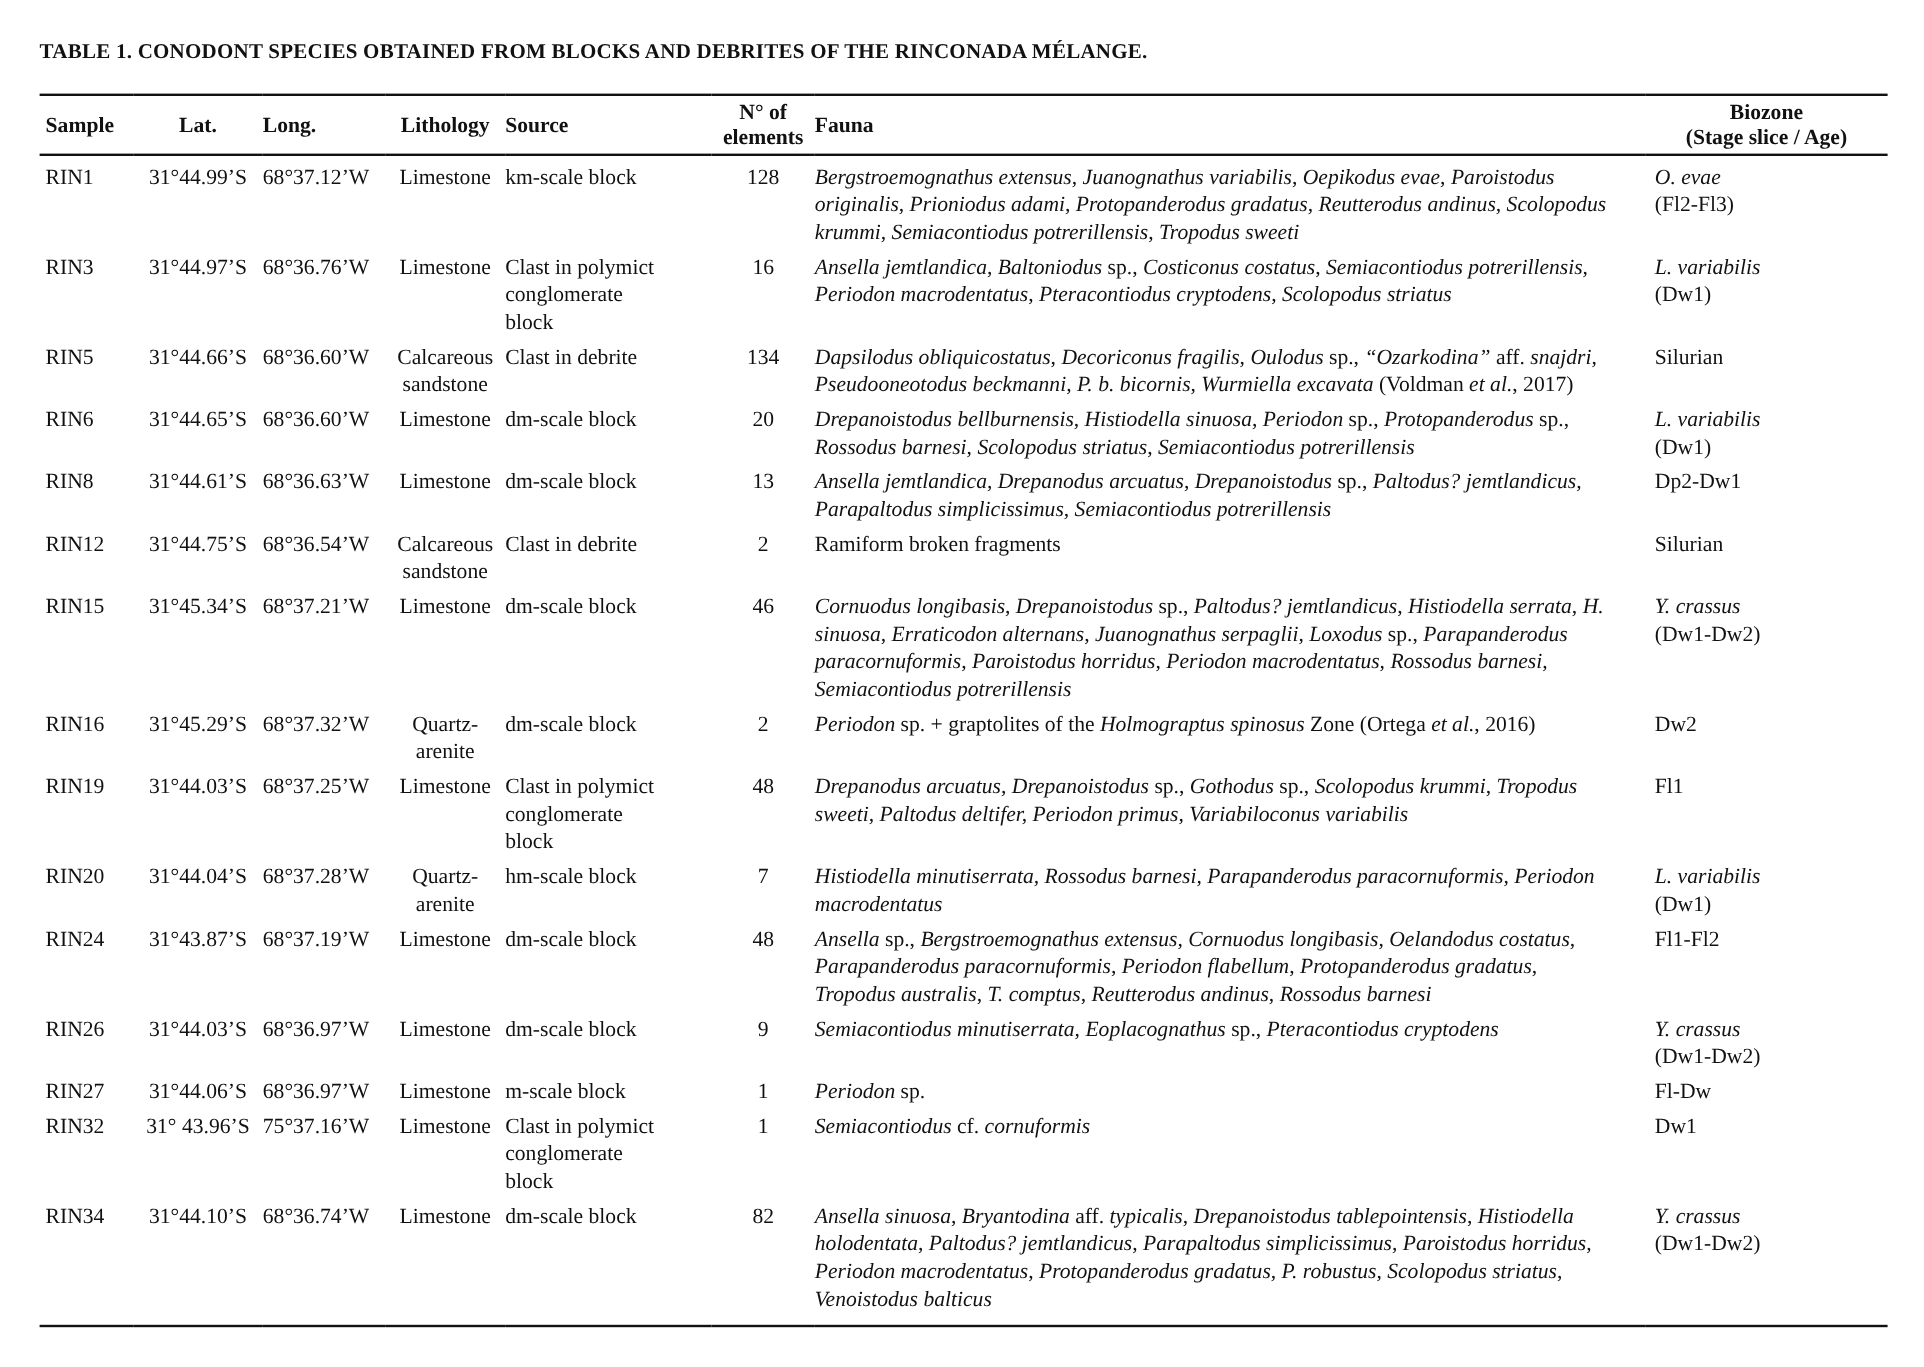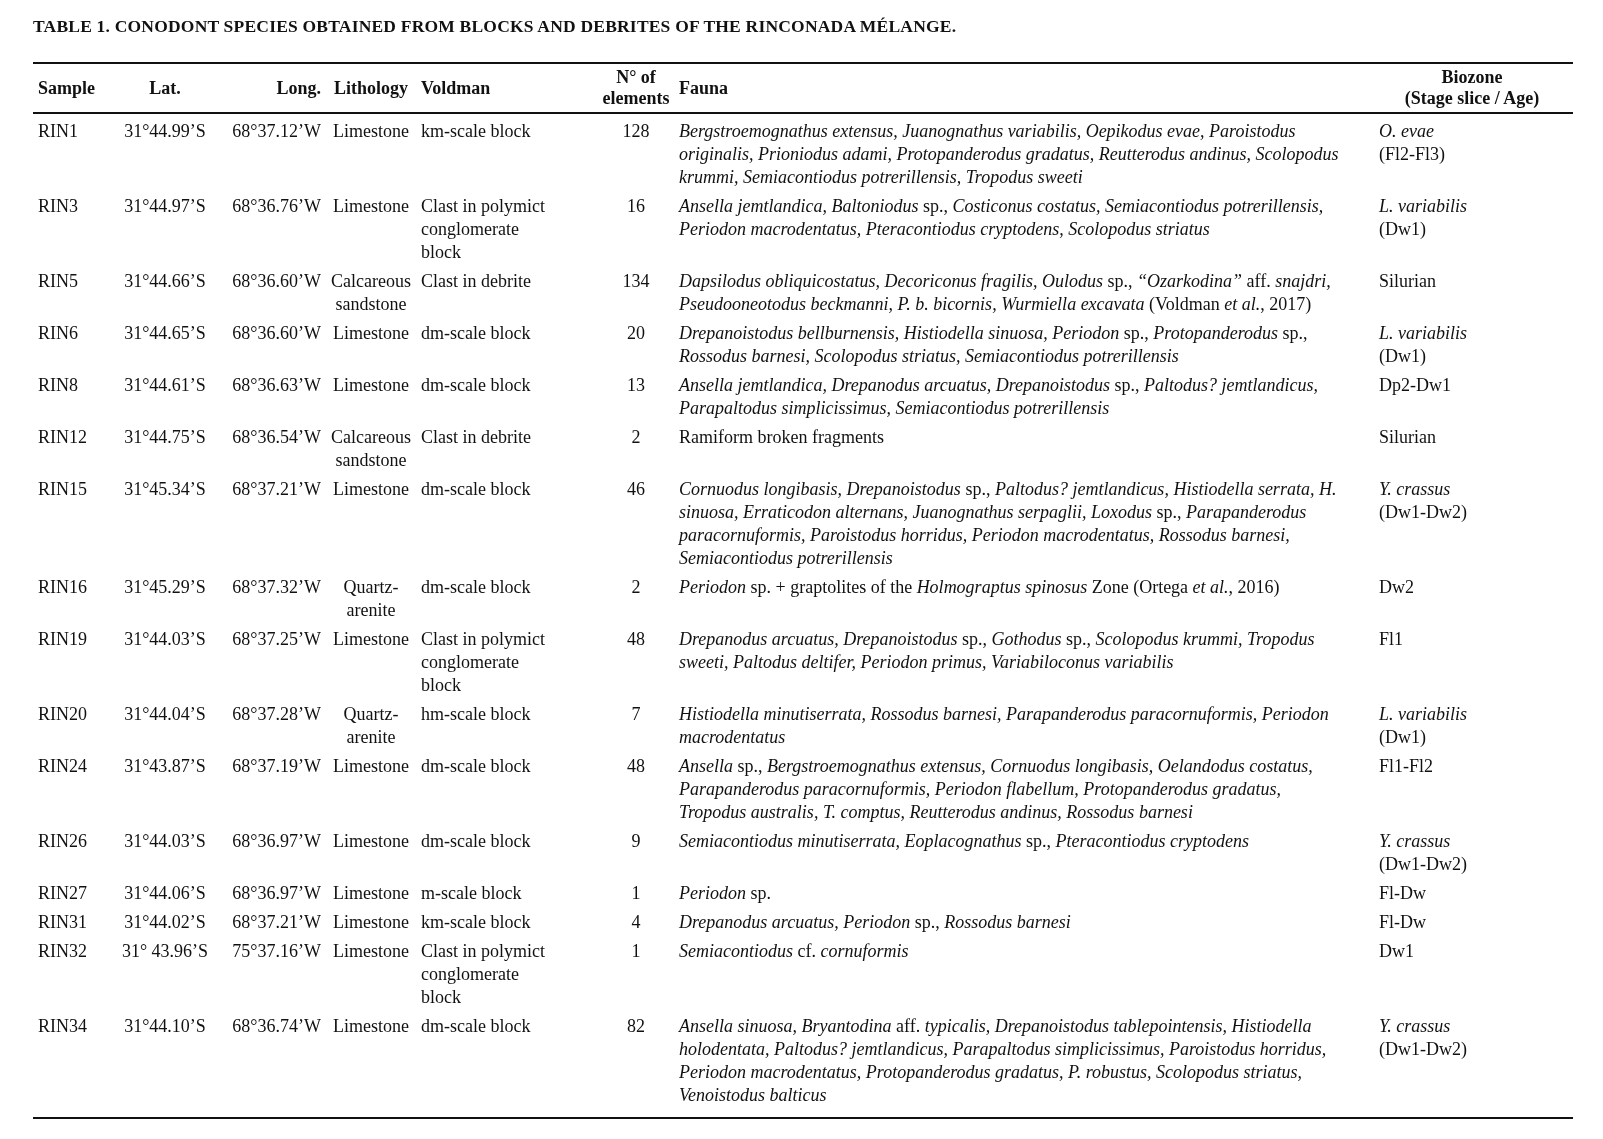--- a/index.html
+++ b/index.html
@@ -10,21 +10,21 @@
     height: 1139px;
     overflow: hidden;
     font-family: "Liberation Serif", "DejaVu Serif", serif;
     color: #111111;
   }
   .page { position: relative; width: 1603px; height: 1139px; }
   .title {
     font-size: 17.5px;
     font-weight: bold;
     letter-spacing: 0.2px;
-    margin: 16px 0 0 33px;
+    margin: 32px 0 0 33px;
   }
   table.tbl {
     border-collapse: collapse;
     table-layout: fixed;
     width: 1540px;
     margin: 25px 0 0 33px;
     border-top: 2px solid #111;
     border-bottom: 2px solid #111;
     font-size: 18px;
     line-height: 23px;
@@ -46,21 +46,21 @@
     text-align: center;
   }
   td {
     vertical-align: top;
     padding: 2px 0 4px 0;
   }
   tbody tr:first-child td { padding-top: 6px; }
   tbody tr:last-child td { padding-bottom: 10px; }
   .c0 { text-align: left; padding-left: 5px; }
   .c1 { text-align: center; }
-  .c2 { text-align: right; }
+  .c2 { text-align: left; }
   .c3 { text-align: center; margin-left: 18px; }
   .c4 { text-align: left; padding-right: 45px; }
   .c5 { text-align: center; }
   .c6 { text-align: left; padding-right: 28px; }
   .c7 { padding-left: 8px; padding-right: 8px; }
   th.c0 { text-align: left; }
 </style>
 </head>
 <body>
 
@@ -85,21 +85,21 @@
           <th class="c1">
             <div>Lat.</div>
           </th>
           <th class="c2">
             <div>Long.</div>
           </th>
           <th class="c3">
             <div>Lithology</div>
           </th>
           <th class="c4">
-            <div>Voldman</div>
+            <div>Source</div>
           </th>
           <th class="c5">
             <div>N° of</div>
             <div>elements</div>
           </th>
           <th class="c6">
             <div>Fauna</div>
           </th>
           <th class="c7">
             <div>Biozone</div>
@@ -264,32 +264,20 @@
           <td class="c2">68°36.97’W</td>
           <td class="c3">Limestone</td>
           <td class="c4">m-scale block</td>
           <td class="c5">1</td>
           <td class="c6"><i>Periodon</i><span> sp.</span></td>
           <td class="c7">
             <div>Fl-Dw</div>
           </td>
         </tr>
         <tr>
-          <td class="c0">RIN31</td>
-          <td class="c1">31°44.02’S</td>
-          <td class="c2">68°37.21’W</td>
-          <td class="c3">Limestone</td>
-          <td class="c4">km-scale block</td>
-          <td class="c5">4</td>
-          <td class="c6"><i>Drepanodus arcuatus, Periodon</i><span> sp., </span><i>Rossodus barnesi</i></td>
-          <td class="c7">
-            <div>Fl-Dw</div>
-          </td>
-        </tr>
-        <tr>
           <td class="c0">RIN32</td>
           <td class="c1">31° 43.96’S</td>
           <td class="c2">75°37.16’W</td>
           <td class="c3">Limestone</td>
           <td class="c4">Clast in polymict conglomerate block</td>
           <td class="c5">1</td>
           <td class="c6"><i>Semiacontiodus</i><span> cf. </span><i>cornuformis</i></td>
           <td class="c7">
             <div>Dw1</div>
           </td>

